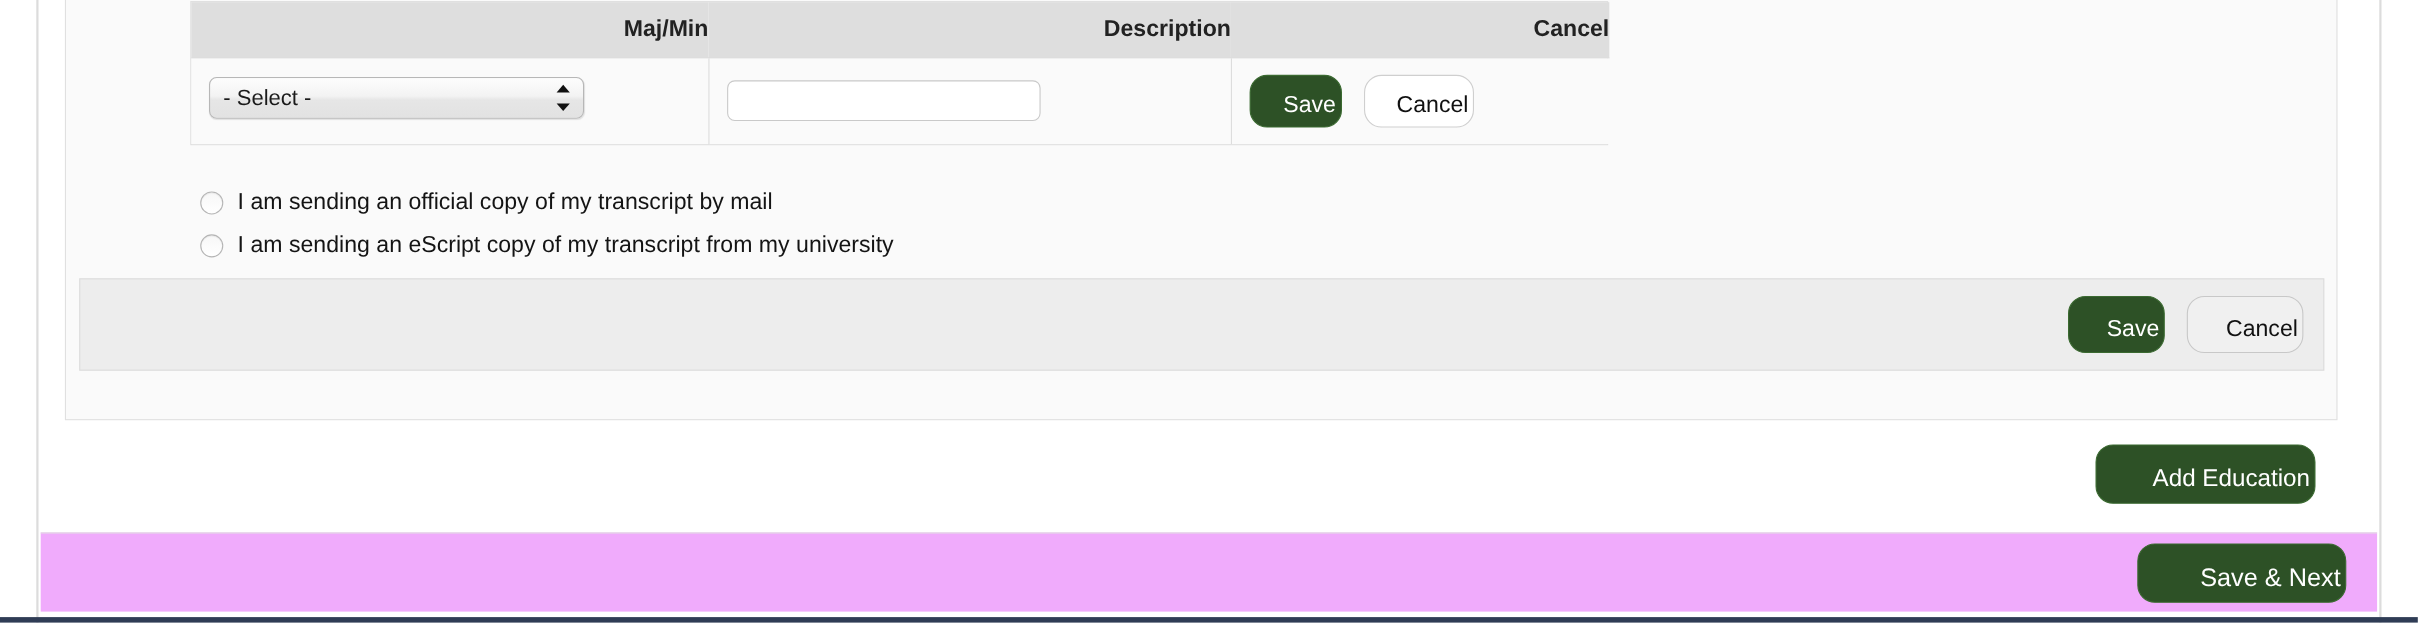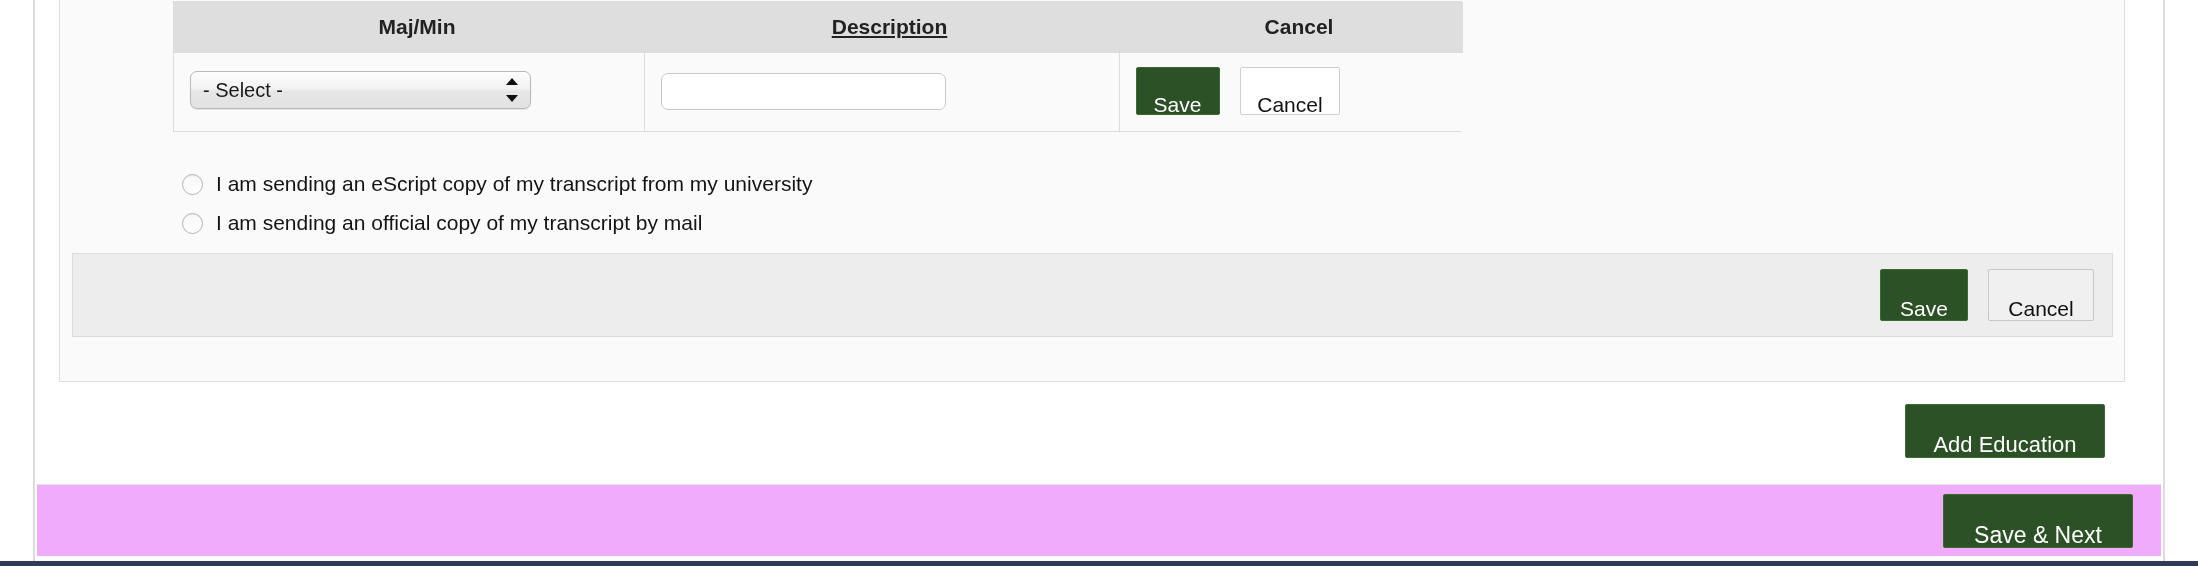--- a/index.html
+++ b/index.html
@@ -74,36 +74,36 @@
   .majmin-table table {
     border-collapse: collapse;
     width: 100%;
     table-layout: fixed;
   }
   .majmin-table th {
     background: #dedede;
     color: #222222;
     font-size: 21px;
     font-weight: bold;
-    text-align: center;
+    text-align: right;
     padding: 13px 0 13px 16px;
     border: none;
     height: 28px;
     box-sizing: border-box;
   }
   .majmin-table td {
     background: #fafafa;
     padding: 14px 0 14px 16px;
     border-top: 1px solid #dddddd;
     vertical-align: middle;
     height: 78px;
     box-sizing: border-box;
   }
   .col-majmin { width: 470px; }
-  .col-desc   { width: 475px; border-left: 1px solid #dddddd; text-decoration: underline; }
+  .col-desc   { width: 475px; border-left: 1px solid #dddddd; }
   .col-action { width: 344px; border-left: 1px solid #dddddd; }
 
   
   .select-shell {
     position: relative;
     display: inline-block;
     width: 341px;
     height: 38px;
     border: 1px solid #b7b7b7;
     border-radius: 7px;
@@ -160,26 +160,26 @@
     color: #222222;
     outline: none;
   }
 
   
   .btn {
     display: inline-block;
     font-family: "Liberation Sans", sans-serif;
     font-size: 21px;
     line-height: 1;
-    border-radius: 2px;
+    border-radius: 16px;
     cursor: pointer;
     box-sizing: border-box;
-    text-align: center;
+    text-align: right;
     white-space: nowrap;
-    padding: 14px;
+    padding: 4px;
   }
   .btn-green {
     background: #2d5126;
     border: 1px solid #3b6a31;
     color: #ffffff;
   }
   .btn-white {
     background: #ffffff;
     border: 1px solid #cfcfcf;
     color: #111111;
@@ -329,25 +329,25 @@
                   <span class="btn btn-white row-cancel">Cancel</span>
                 </td>
               </tr>
             </tbody>
           </table>
         </div>
 
         <div class="radio-group">
           <label class="radio-row">
             <span class="radio-mark"></span>
-            <span class="radio-label">I am sending an eScript copy of my transcript from my university</span>
+            <span class="radio-label">I am sending an official copy of my transcript by mail</span>
           </label>
           <label class="radio-row">
             <span class="radio-mark"></span>
-            <span class="radio-label">I am sending an official copy of my transcript by mail</span>
+            <span class="radio-label">I am sending an eScript copy of my transcript from my university</span>
           </label>
         </div>
 
         <div class="panel-actionbar">
           <div class="bar-inner">
             <span class="btn btn-green bar-save">Save</span>
             <span class="btn btn-grey bar-cancel">Cancel</span>
           </div>
         </div>
 

